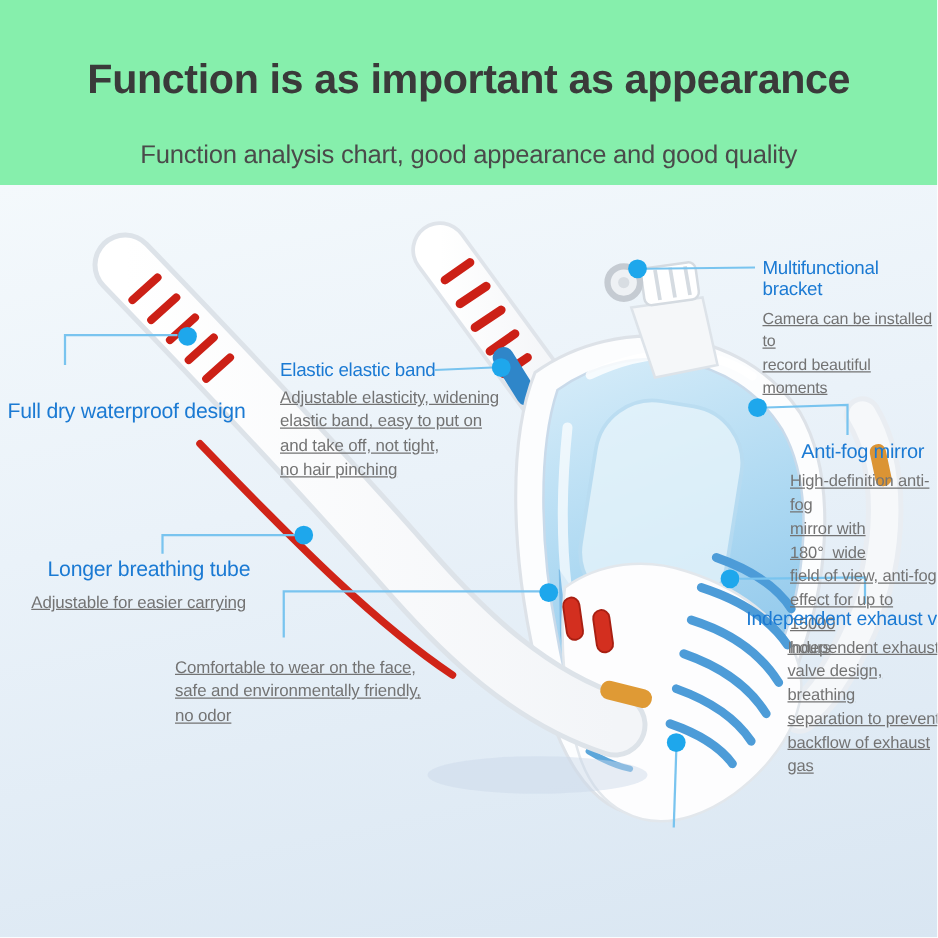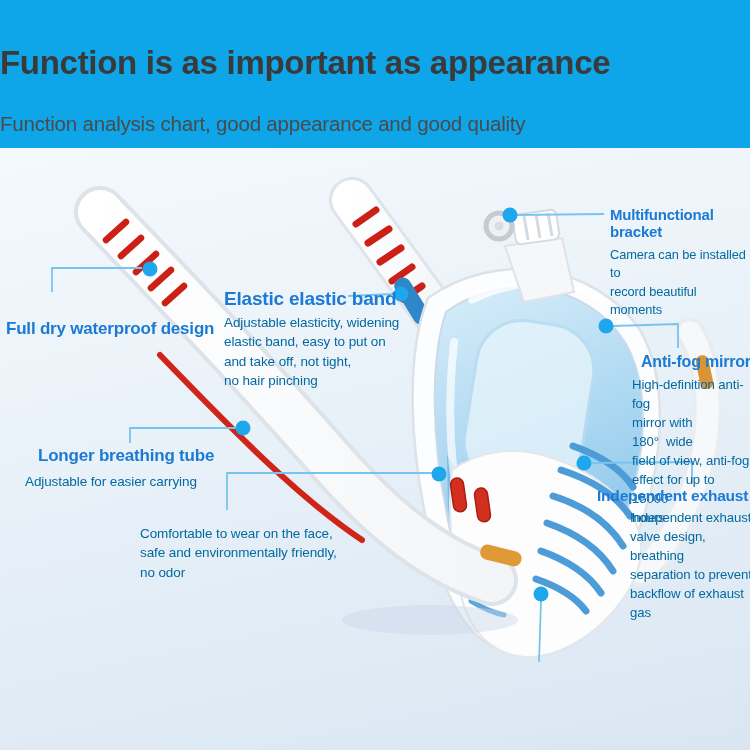--- a/index.html
+++ b/index.html
@@ -5,40 +5,40 @@
   html,body{margin:0;padding:0;background:#ffffff;}
   .stage{
     position:relative;width:750px;height:750px;overflow:hidden;
     font-family:"Liberation Sans","DejaVu Sans",sans-serif;
     background:#ffffff;
   }
   .bg-panel{
     position:absolute;left:0;top:148px;width:750px;height:602px;
     background:linear-gradient(168deg,#f4f9fc 0%,#eaf2f9 40%,#d9e6f2 100%);
   }
-  .header{position:absolute;left:0;top:0;width:750px;height:148px;background:#0ea5e9;}
+  .header{position:absolute;left:0;top:0;width:750px;height:148px;background:#86efac;text-align:center;}
   .title{
     margin-top:44px;font-size:33px;font-weight:700;color:#3a3a3a;letter-spacing:-0.3px;
   }
   .subtitle{
     margin-top:30px;font-size:20.5px;font-weight:400;color:#4a4a4a;letter-spacing:-0.2px;
   }
   .art{position:absolute;left:0;top:0;width:750px;height:750px;}
   .callout{position:absolute;z-index:5;}
   .callout-heading{
-    display:block;color:#1b7ad3;font-weight:700;font-size:17px;letter-spacing:-0.2px;
+    display:block;color:#1b7ad3;font-weight:400;font-size:17px;letter-spacing:-0.2px;
   }
   .callout-body{
-    display:block;white-space:pre-line;color:#0369a1;font-size:13.5px;line-height:1.44;
-    letter-spacing:-0.1px;margin-top:3px;
+    display:block;white-space:pre-line;color:#737373;font-size:13.5px;line-height:1.44;
+    letter-spacing:-0.1px;margin-top:3px;text-decoration:underline;
   }
   
   #co-full-dry{left:6px;top:291px;width:270px;margin-top:28px;}
   #co-elastic{left:224px;top:288px;width:200px;}
-  #co-elastic .callout-heading{font-size:19px;}
+  #co-elastic .callout-heading{font-size:15px;}
   #co-bracket{left:610px;top:206px;width:138px;}
   #co-bracket .callout-heading{font-size:15px;}
   #co-bracket .callout-body{font-size:12.8px;margin-top:6px;}
   #co-antifog{left:632px;top:353px;width:120px;}
   #co-antifog .callout-heading{font-size:16px;margin-left:9px;}
   #co-antifog .callout-body{font-size:13.2px;margin-top:4px;}
   #co-exhaust{left:597px;top:487px;width:155px;}
   #co-exhaust .callout-heading{font-size:15.5px;white-space:nowrap;}
   #co-exhaust .callout-body{font-size:13.2px;margin-left:33px;margin-top:3px;}
   #co-longer{left:25px;top:446px;width:210px;}

